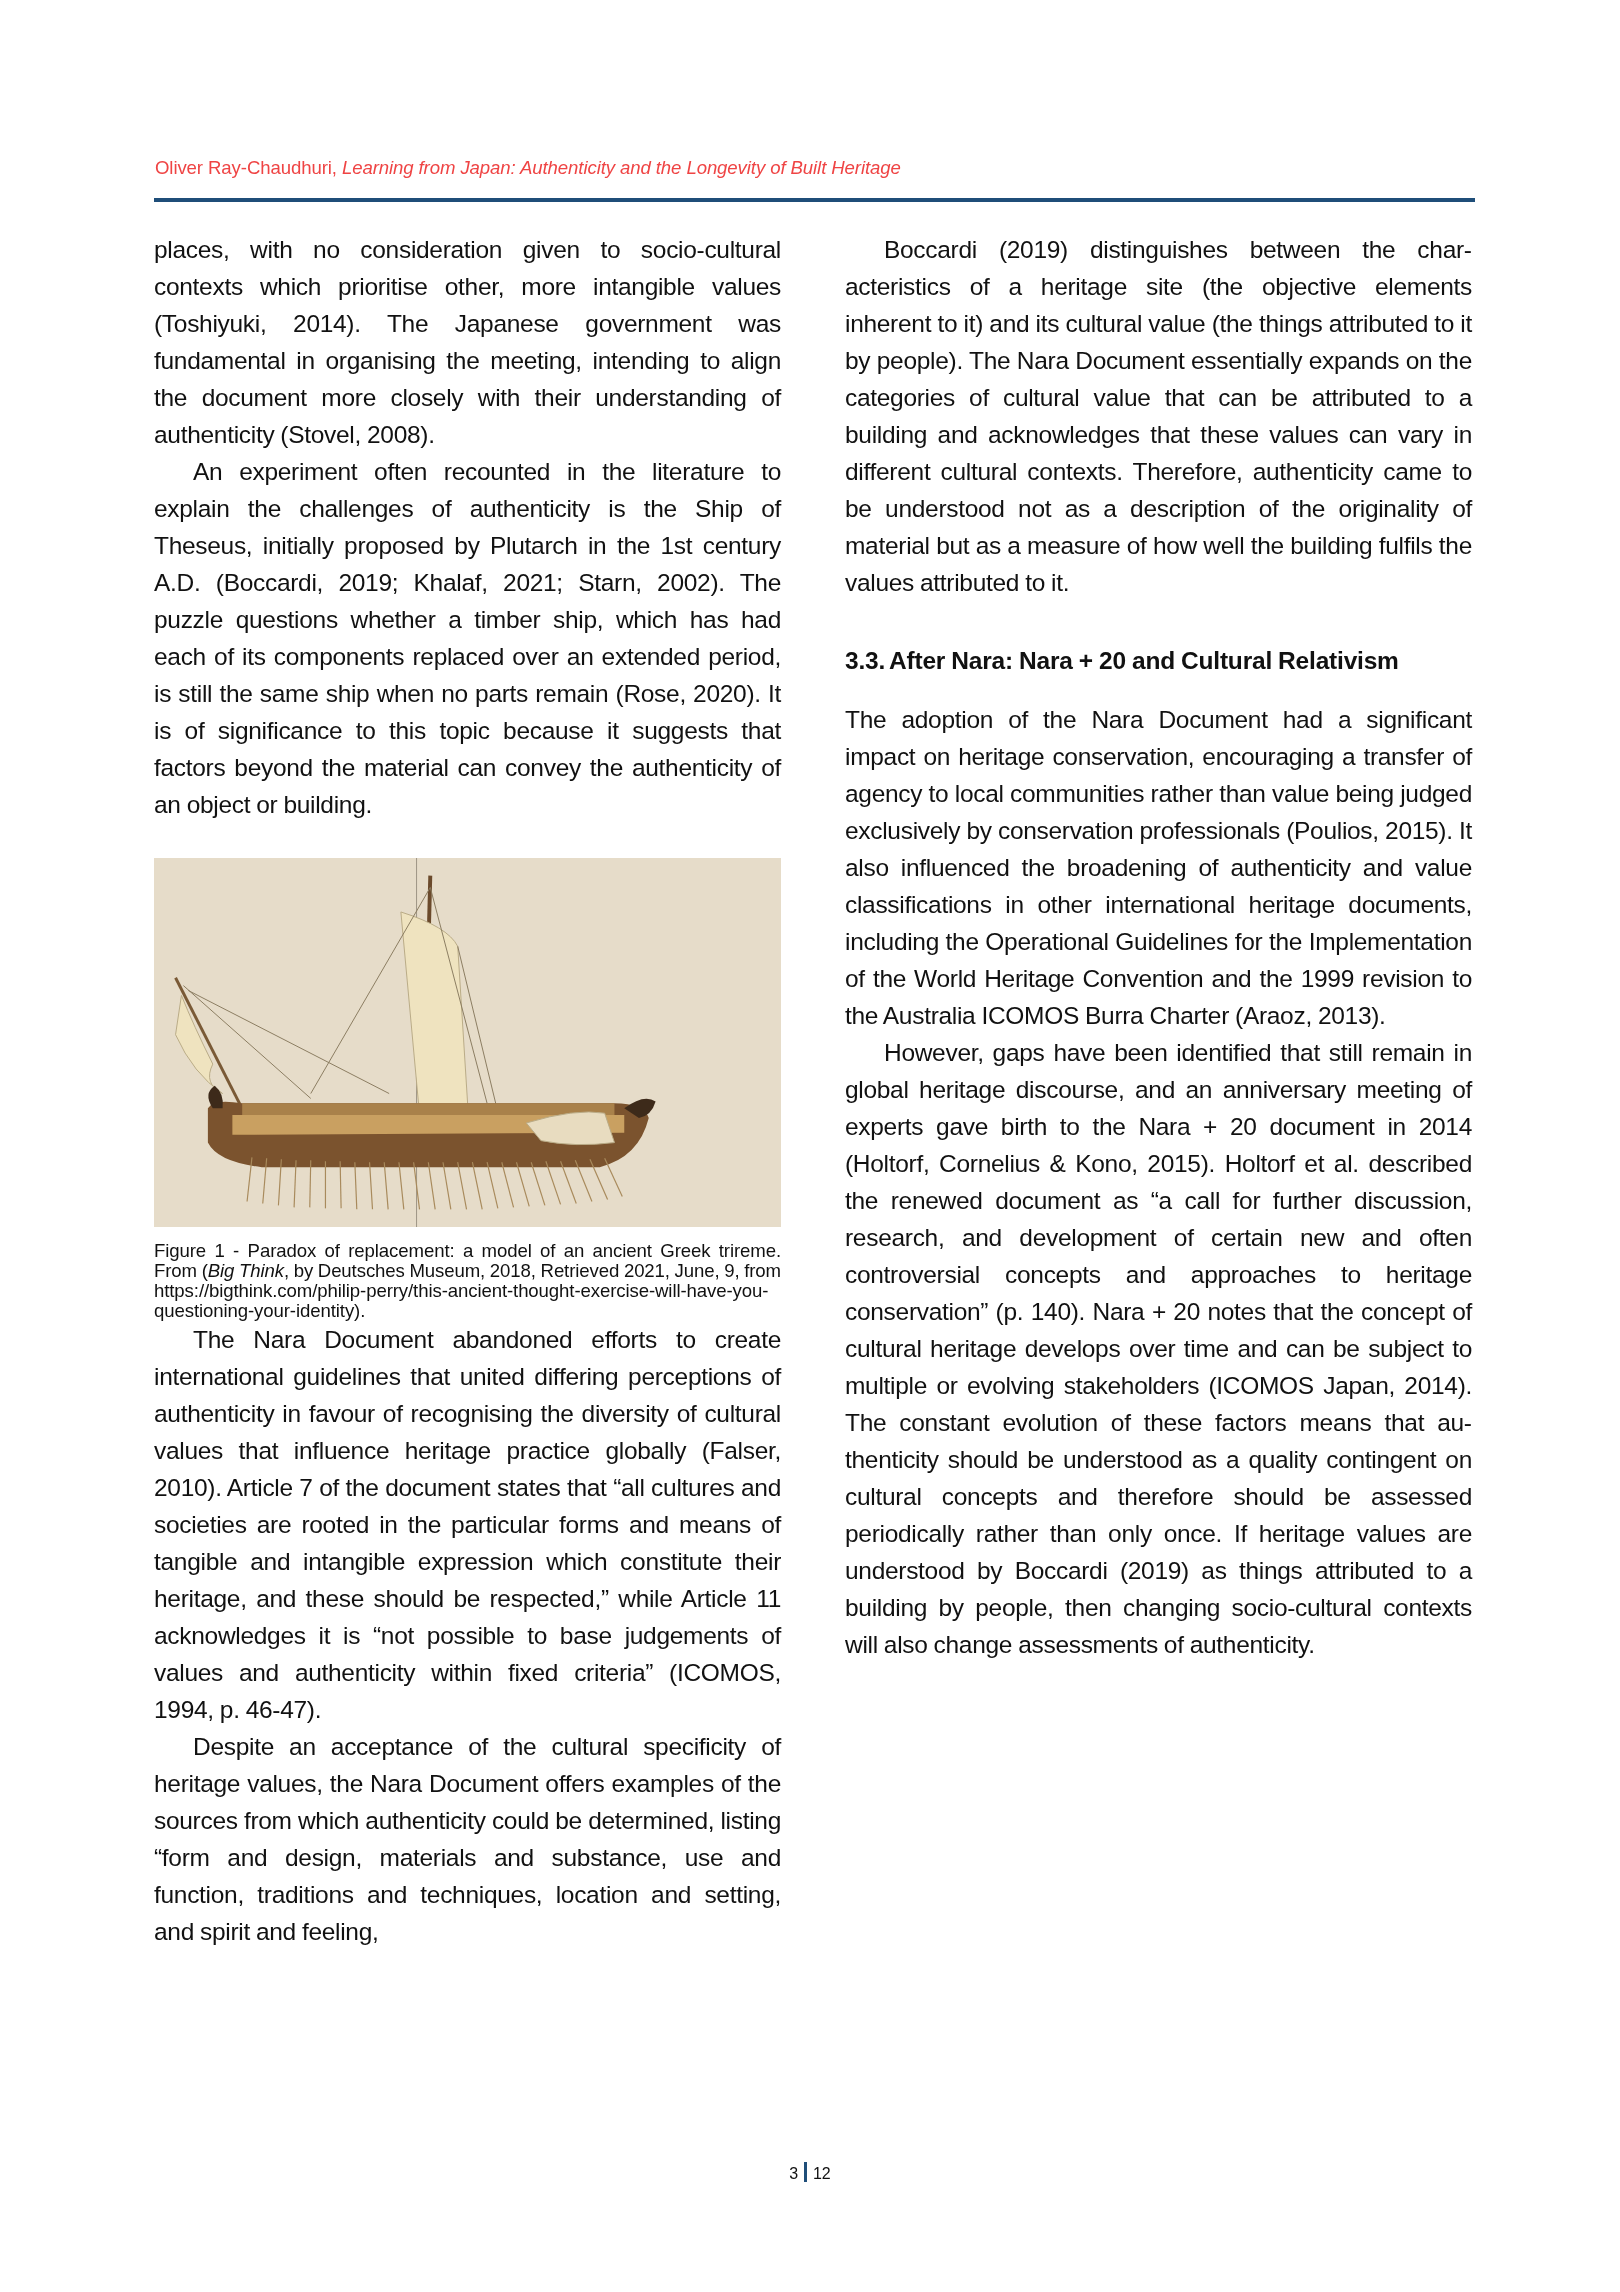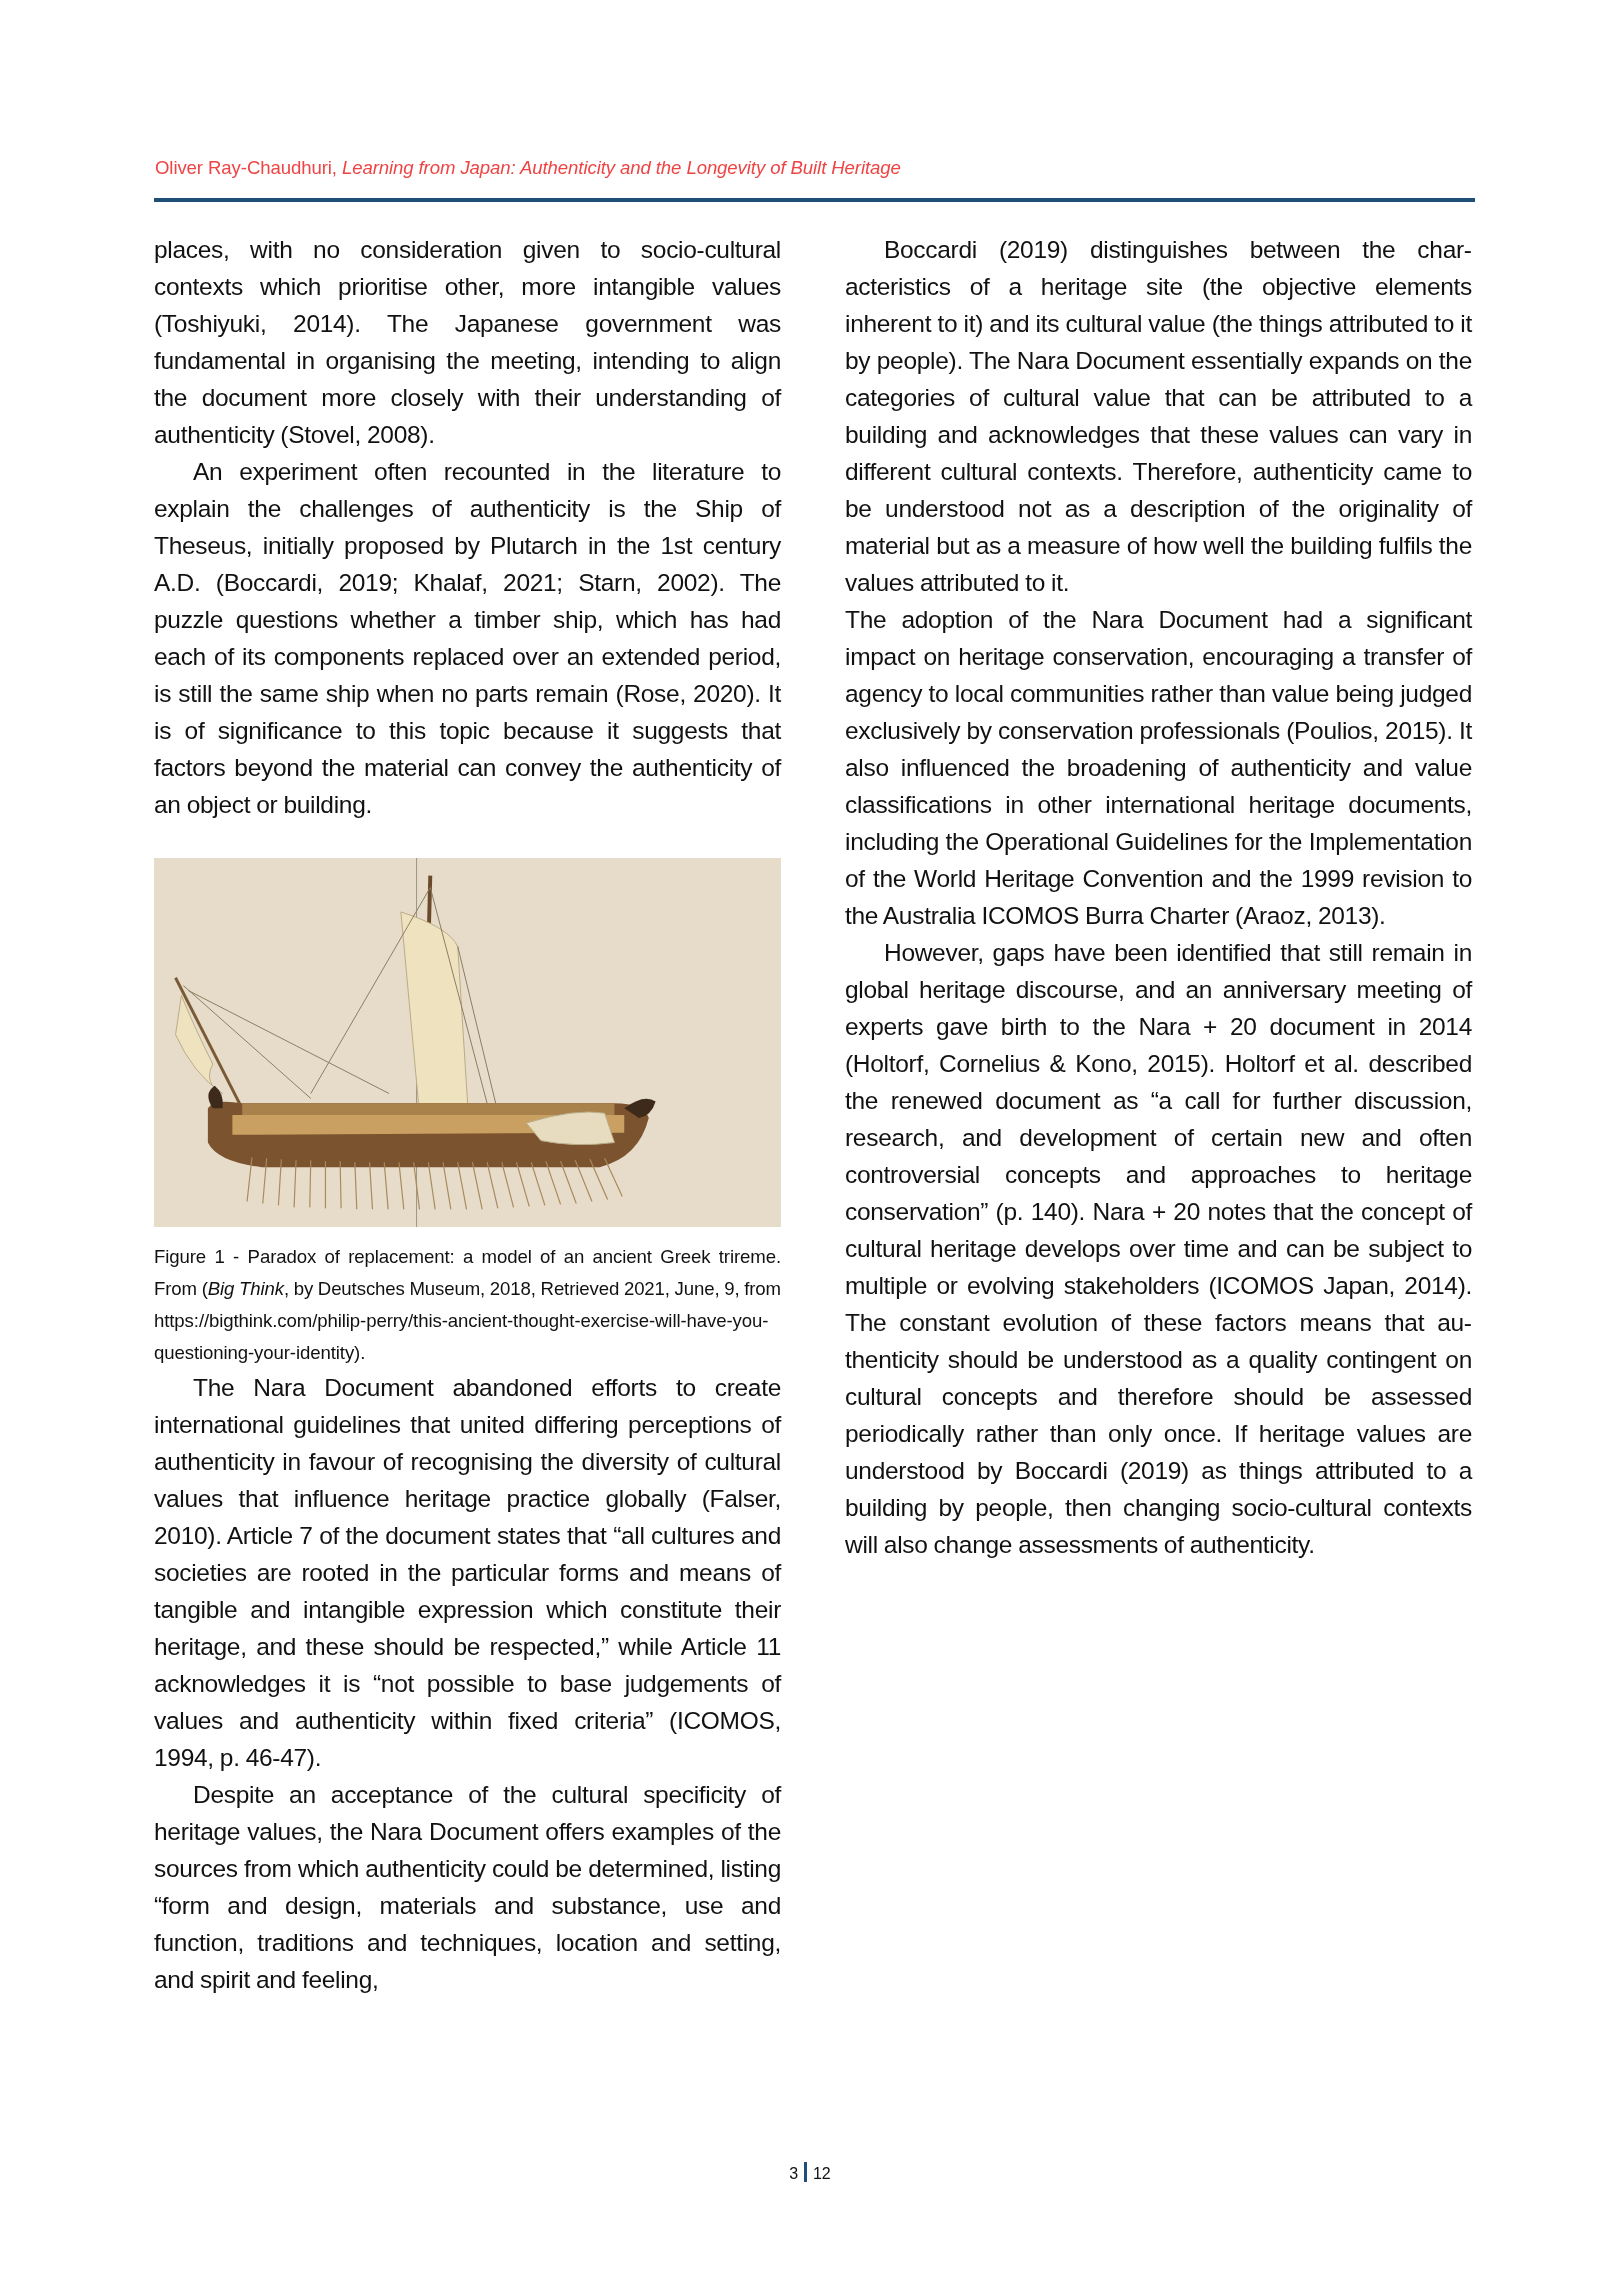--- a/index.html
+++ b/index.html
@@ -11,21 +11,21 @@
     .header-rule { position: absolute; left: 154px; top: 198px; width: 1321px; height: 3.9px; background: #1f4e79; }
     .col { position: absolute; top: 231px; width: 627px; font-size: 24.5px; line-height: 37px;
            text-align: justify; hyphens: manual; letter-spacing: -0.3px; word-spacing: -0.5px; }
     .col.left { left: 154px; }
     .col.right { left: 845px; }
     .col p { margin: 0; }
     .col p.indent { text-indent: 39px; }
     .figure { margin: 35px 0 0 0; }
     .figure-image { width: 627px; height: 369px; background: #e7dcc8; position: relative; overflow: hidden; }
     .figure-image svg { display: block; width: 100%; height: 100%; }
-    .caption { font-size: 18.6px; line-height: 32px; margin-top: 13.7px; text-align: justify; letter-spacing: -0.1px; }
+    .caption { font-size: 18.6px; line-height: 20px; margin-top: 13.7px; text-align: justify; letter-spacing: -0.1px; }
     .caption em { font-style: italic; }
     .after-fig { margin-top: 33px; }
     .section-heading { font-weight: bold; font-size: 24.5px; line-height: 37px; margin: 41px 0 21.6px 0;
                        padding-left: 44px; text-indent: -44px; text-align: left; letter-spacing: -0.2px; }
     .section-heading .num { display: inline-block; width: 44px; text-indent: 0; }
     .page-number { position: absolute; top: 2162px; left: 0; width: 1620px; text-align: center; font-size: 16px; }
     .page-number .sep { display: inline-block; width: 2.9px; height: 19.6px; background: #1f4e79; vertical-align: -2.9px; margin: 0 5.9px; }
   </style>
 </head>
 <body>
@@ -103,20 +103,23 @@
     </div>
   </div>
 
   <p class="indent after-fig">The Nara Document abandoned efforts to create international guidelines that united differing percep­tions of authenticity in favour of recognising the di­versity of cultural values that influence heritage prac­tice globally (Falser, 2010). Article 7 of the document states that “all cultures and societies are rooted in the particular forms and means of tangible and intan­gible expression which constitute their heritage, and these should be respected,” while Article 11 acknowledges it is “not possible to base judgements of values and authenticity within fixed criteria” (ICO­MOS, 1994, p. 46-47).</p>
   <p class="indent">Despite an acceptance of the cultural specificity of heritage values, the Nara Document offers exam­ples of the sources from which authenticity could be determined, listing “form and design, materials and substance, use and function, traditions and tech­niques, location and setting, and spirit and feeling,</p>
 </div>
 
 <div class="col right">
   <p class="indent">Boccardi (2019) distinguishes between the char­acteristics of a heritage site (the objective elements inherent to it) and its cultural value (the things at­tributed to it by people). The Nara Document essen­tially expands on the categories of cultural value that can be attributed to a building and acknowledges that these values can vary in different cultural con­texts. Therefore, authenticity came to be understood not as a description of the originality of material but as a measure of how well the building fulfils the val­ues attributed to it.</p>
 
+  <div class="section-heading">
+    <span class="num">3.3.</span><span>After Nara: Nara + 20 and Cultural Rel­ativism</span>
+  </div>
 
   <p>The adoption of the Nara Document had a significant impact on heritage conservation, encouraging a transfer of agency to local communities rather than value being judged exclusively by conservation pro­fessionals (Poulios, 2015). It also influenced the broadening of authenticity and value classifications in other international heritage documents, including the Operational Guidelines for the Implementation of the World Heritage Convention and the 1999 revi­sion to the Australia ICOMOS Burra Charter (Araoz, 2013).</p>
   <p class="indent">However, gaps have been identified that still re­main in global heritage discourse, and an anniver­sary meeting of experts gave birth to the Nara + 20 document in 2014 (Holtorf, Cornelius &amp; Kono, 2015). Holtorf et al. described the renewed document as “a call for further discussion, research, and develop­ment of certain new and often controversial concepts and approaches to heritage conservation” (p. 140). Nara + 20 notes that the concept of cultural heritage develops over time and can be subject to multiple or evolving stakeholders (ICOMOS Japan, 2014). The constant evolution of these factors means that au­thenticity should be understood as a quality contin­gent on cultural concepts and therefore should be assessed periodically rather than only once. If herit­age values are understood by Boccardi (2019) as things attributed to a building by people, then chang­ing socio-cultural contexts will also change assess­ments of authenticity.</p>
 </div>
 
 <div class="page-number">
   <span>3</span><span class="sep"></span><span>12</span>
 </div>
 
 

